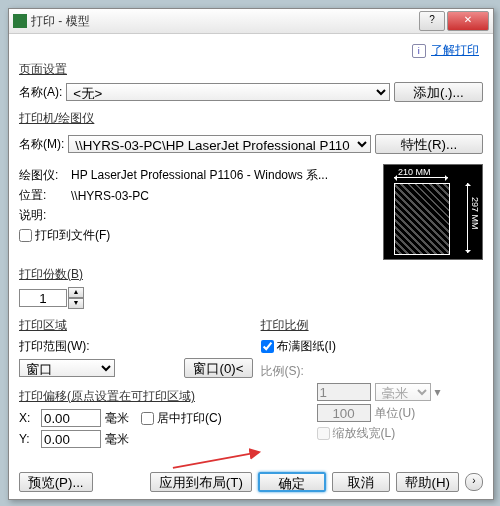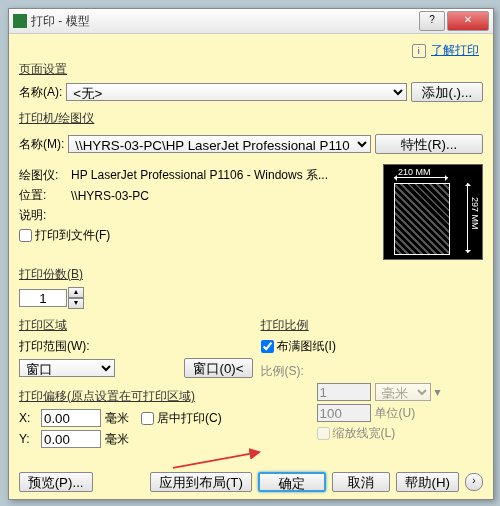--- a/index.html
+++ b/index.html
@@ -1,16 +1,16 @@
 <!DOCTYPE html>
 <html><head>
 <meta charset="utf-8">
 <style>
 body{margin:0;font:12px "Microsoft YaHei","SimSun",sans-serif;background:#b8c8d0;width:500px;height:506px;overflow:hidden}
-.window{position:absolute;left:8px;top:8px;width:484px;height:490px;background:#fef9c3;border:1px solid #888;box-shadow:2px 2px 6px rgba(0,0,0,.3)}
+.window{position:absolute;left:8px;top:8px;width:484px;height:490px;background:#ffffff;border:1px solid #888;box-shadow:2px 2px 6px rgba(0,0,0,.3)}
 .titlebar{height:24px;background:linear-gradient(#fefefe,#e8e8e8);border-bottom:1px solid #ccc;display:flex;align-items:center;padding:0 4px}
 .titlebar .icon{width:14px;height:14px;background:#2a7a3a;margin-right:4px}
 .titlebar .title{flex:1;font-size:12px;color:#333}
 .titlebar .btn{width:28px;height:18px;border:1px solid #999;background:linear-gradient(#f8f8f8,#ddd);margin-left:2px;text-align:center;line-height:16px;font-size:10px;border-radius:2px}
 .titlebar .btn.help{width:24px}
 .titlebar .btn.close{background:linear-gradient(#e88,#c33);color:#fff;width:40px}
 .body{padding:6px 10px;height:calc(100% - 24px);box-sizing:border-box;position:relative}
 .helpbar{text-align:right;padding:2px 4px}
 .helpbar .i{display:inline-block;width:12px;height:12px;border:1px solid #88a;border-radius:2px;font-size:9px;line-height:12px;text-align:center;color:#33a;margin-right:2px}
 .helpbar a{color:#0058cc;text-decoration:underline;cursor:pointer}
@@ -63,21 +63,21 @@
       <span class="i">i</span>
       <a>了解打印</a>
     </div>
 
     <div class="gtitle">页面设置</div>
     <div class="row" style="margin-bottom:8px">
       <span class="lbl">名称(A):</span>
       <select style="flex:1">
         <option>&lt;无&gt;</option>
       </select>
-      <button class="btn2" style="width:72px">添加(.)...</button>
+      <button class="btn2" style="width:89px">添加(.)...</button>
     </div>
 
     <div class="gtitle">打印机/绘图仪</div>
     <div style="display:flex;gap:6px">
       <div style="flex:1">
         <div class="row">
           <span class="lbl">名称(M):</span>
           <select style="flex:1">
             <option class="highlight">\\HYRS-03-PC\HP LaserJet Professional P110</option>
           </select>
@@ -156,21 +156,21 @@
           <span class="lbl">比例(S):</span>
         </div>
         <div class="row disabled">
           <span style="width:52px"></span>
           <input type="text" style="width: 54px;" disabled="" value="1">
           <select style="width:56px" disabled=""><option>毫米</option></select>
           <span>▾</span>
         </div>
         <div class="row disabled">
           <span style="width:52px"></span>
-          <input type="text" style="width: 54px;" disabled="" value="100">
+          <input type="text" style="width: 54px; text-align: center;" disabled="" value="100">
           <span>单位(U)</span>
         </div>
         <div class="row disabled">
           <span style="width:52px"></span>
           <label><input type="checkbox" disabled="" style=""><span>缩放线宽(L)</span></label>
         </div>
       </div>
     </div>
 
     <div class="arrow-anno">

